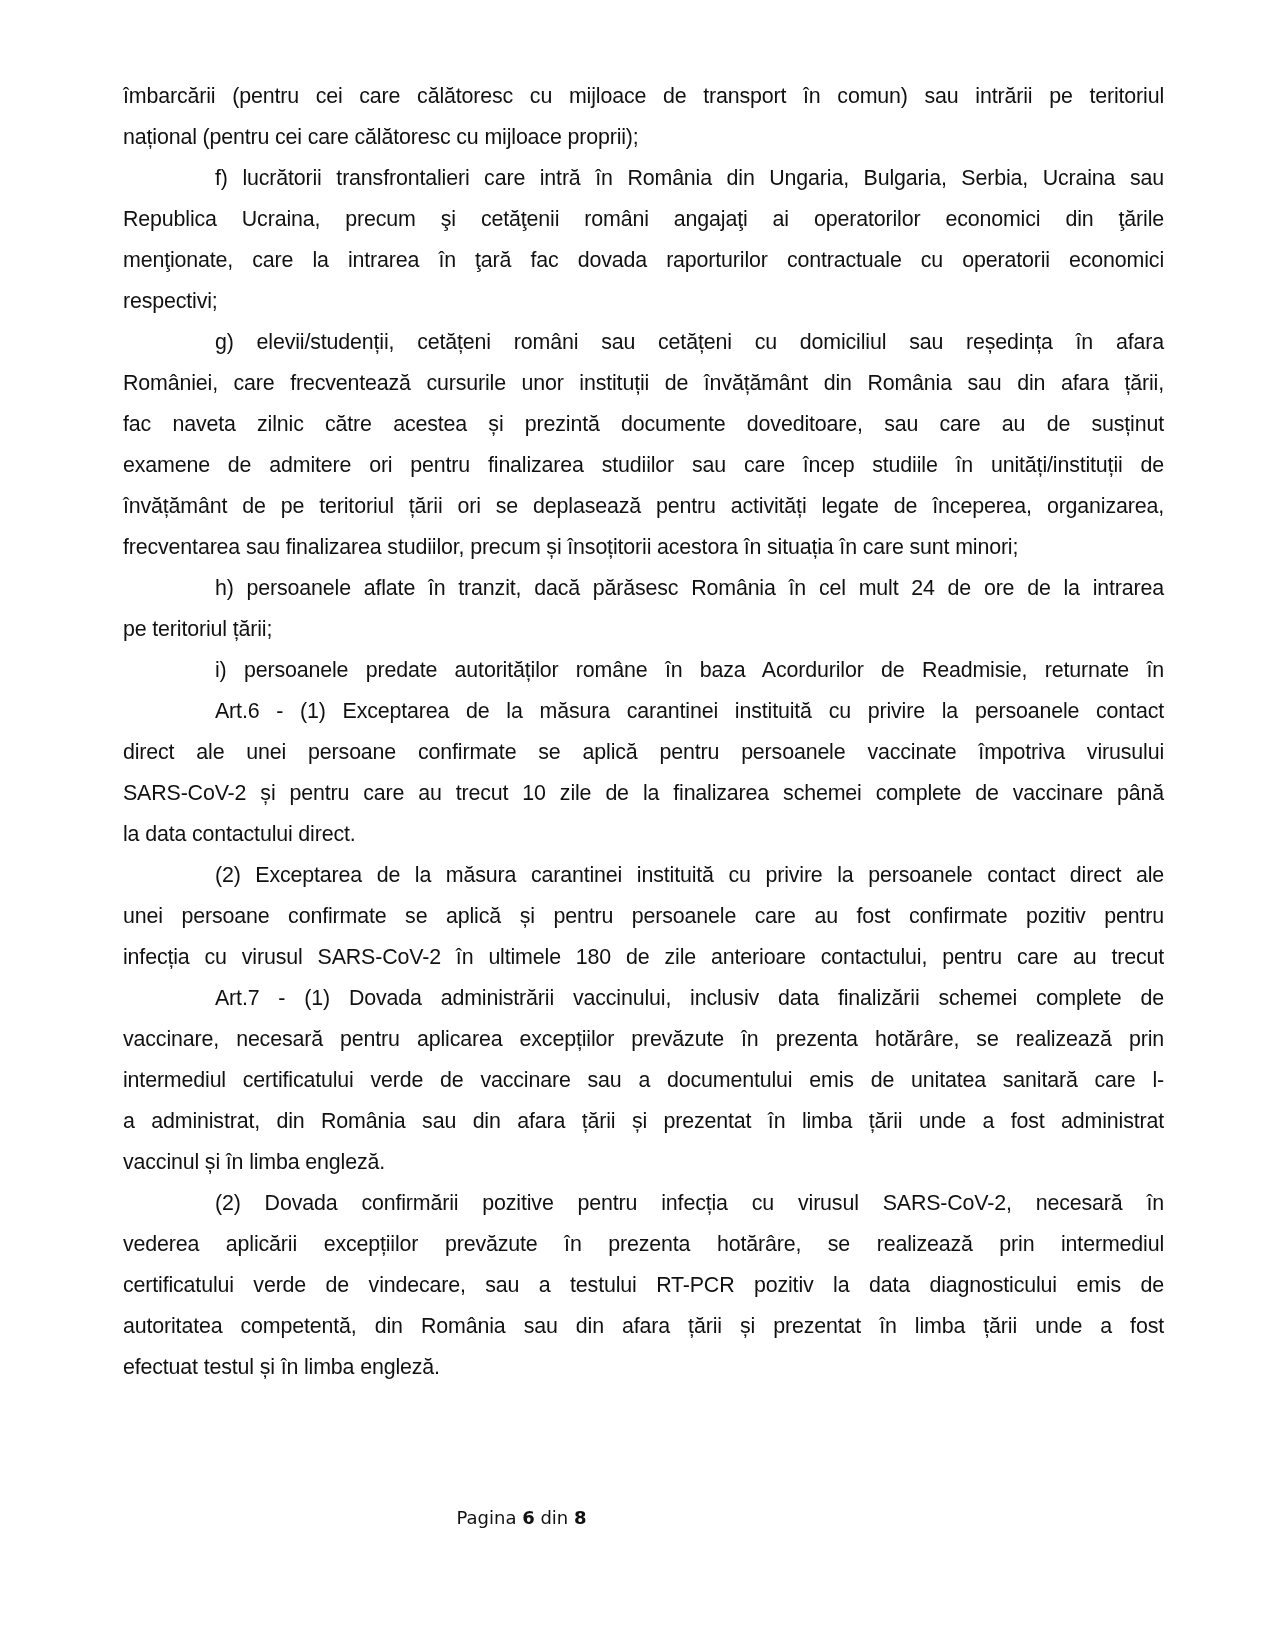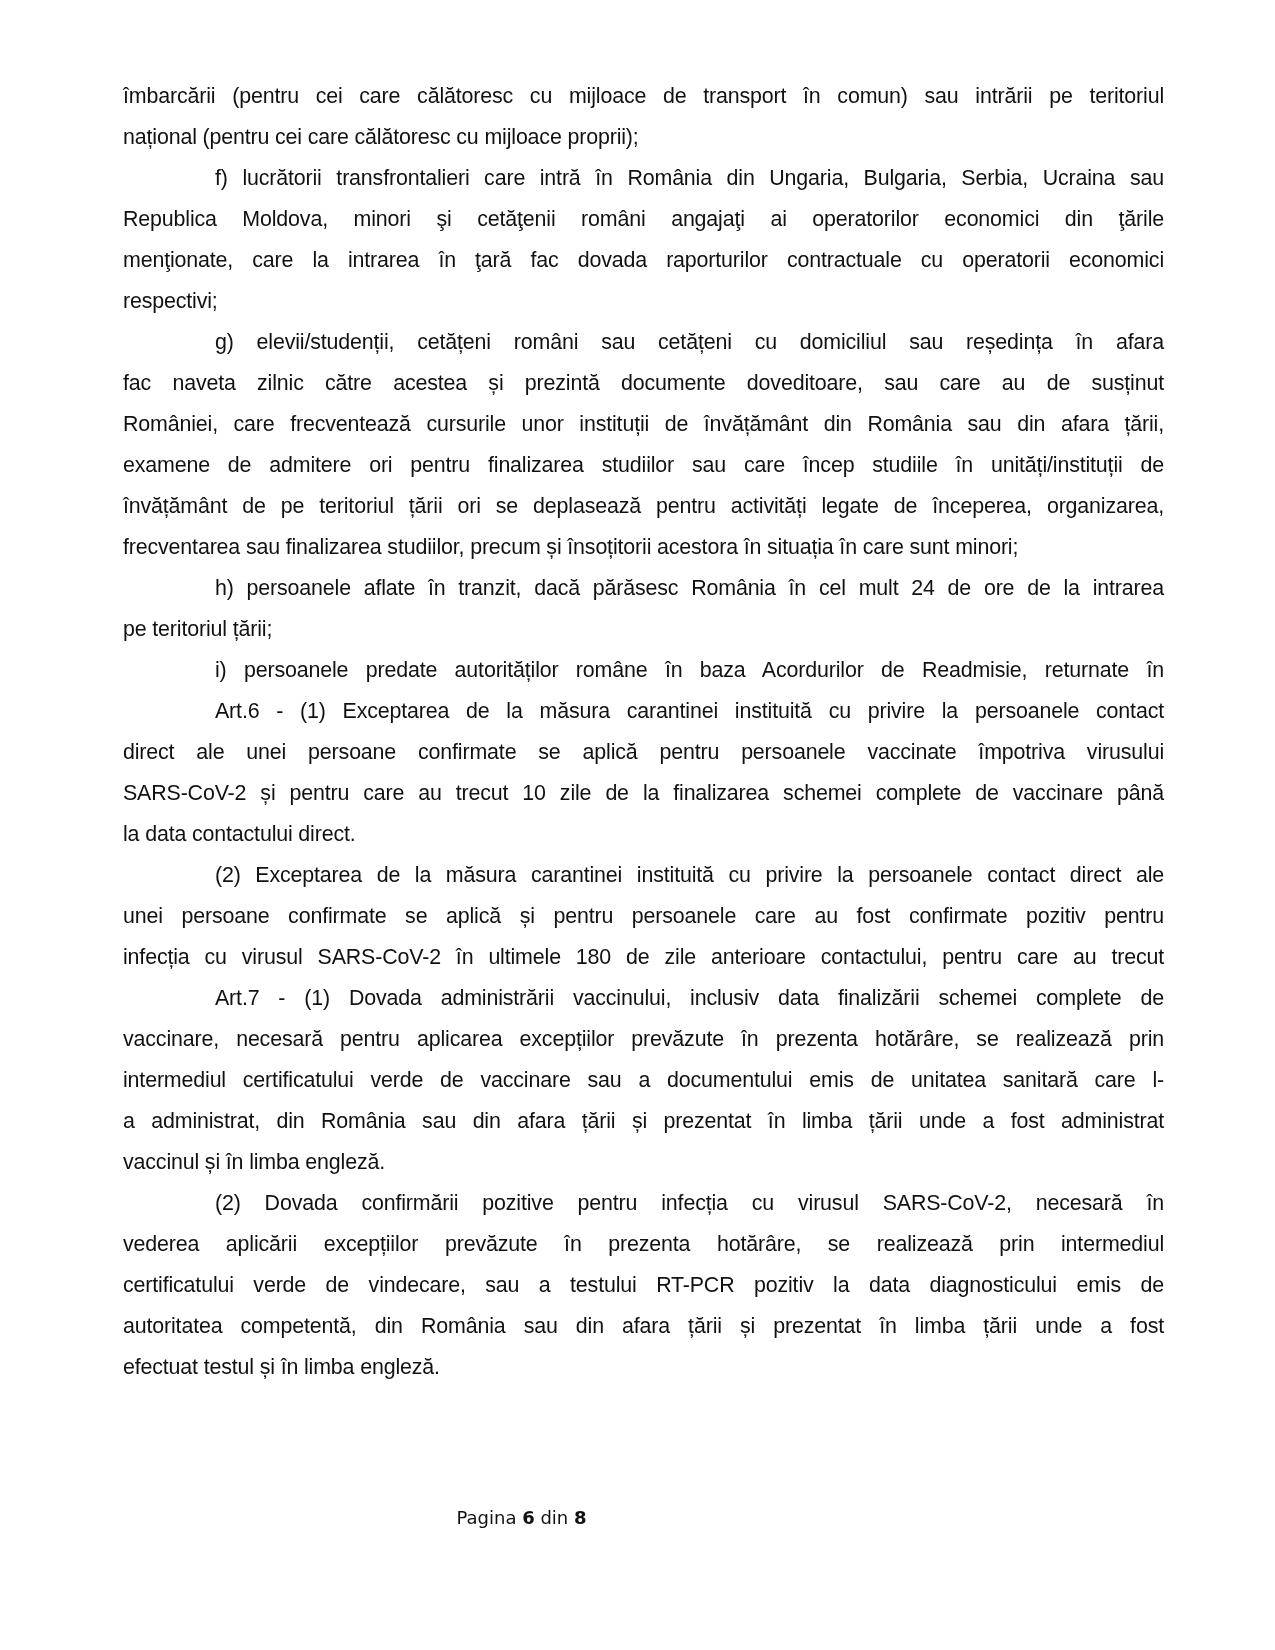--- a/index.html
+++ b/index.html
@@ -51,26 +51,26 @@
     }
     .footer .b { font-weight: bold; }
   </style>
 </head>
 <body>
 
 <div class="page">
   <div class="line just">îmbarcării (pentru cei care călătoresc cu mijloace de transport în comun) sau intrării pe teritoriul</div>
   <div class="line">național (pentru cei care călătoresc cu mijloace proprii);</div>
   <div class="line just indent">f) lucrătorii transfrontalieri care intră în România din Ungaria, Bulgaria, Serbia, Ucraina sau</div>
-  <div class="line just">Republica Moldova, minori şi cetăţenii români angajaţi ai operatorilor economici din ţările</div>
+  <div class="line just">Republica Ucraina, precum şi cetăţenii români angajaţi ai operatorilor economici din ţările</div>
   <div class="line just">menţionate, care la intrarea în ţară fac dovada raporturilor contractuale cu operatorii economici</div>
   <div class="line">respectivi;</div>
   <div class="line just indent">g) elevii/studenții, cetățeni români sau cetățeni cu domiciliul sau reședința în afara</div>
+  <div class="line just">României, care frecventează cursurile unor instituții de învățământ din România sau din afara țării,</div>
   <div class="line just">fac naveta zilnic către acestea și prezintă documente doveditoare, sau care au de susținut</div>
-  <div class="line just">României, care frecventează cursurile unor instituții de învățământ din România sau din afara țării,</div>
   <div class="line just">examene de admitere ori pentru finalizarea studiilor sau care încep studiile în unități/instituții de</div>
   <div class="line just">învățământ de pe teritoriul țării ori se deplasează pentru activități legate de începerea, organizarea,</div>
   <div class="line">frecventarea sau finalizarea studiilor, precum și însoțitorii acestora în situația în care sunt minori;</div>
   <div class="line just indent">h) persoanele aflate în tranzit, dacă părăsesc România în cel mult 24 de ore de la intrarea</div>
   <div class="line">pe teritoriul țării;</div>
   <div class="line just indent">i) persoanele predate autorităților române în baza Acordurilor de Readmisie, returnate în</div>
 
   <div class="line just indent">
     <span class="b">Art.6 -</span><span> (1) Exceptarea de la măsura carantinei instituită cu privire la persoanele contact</span>
   </div>

